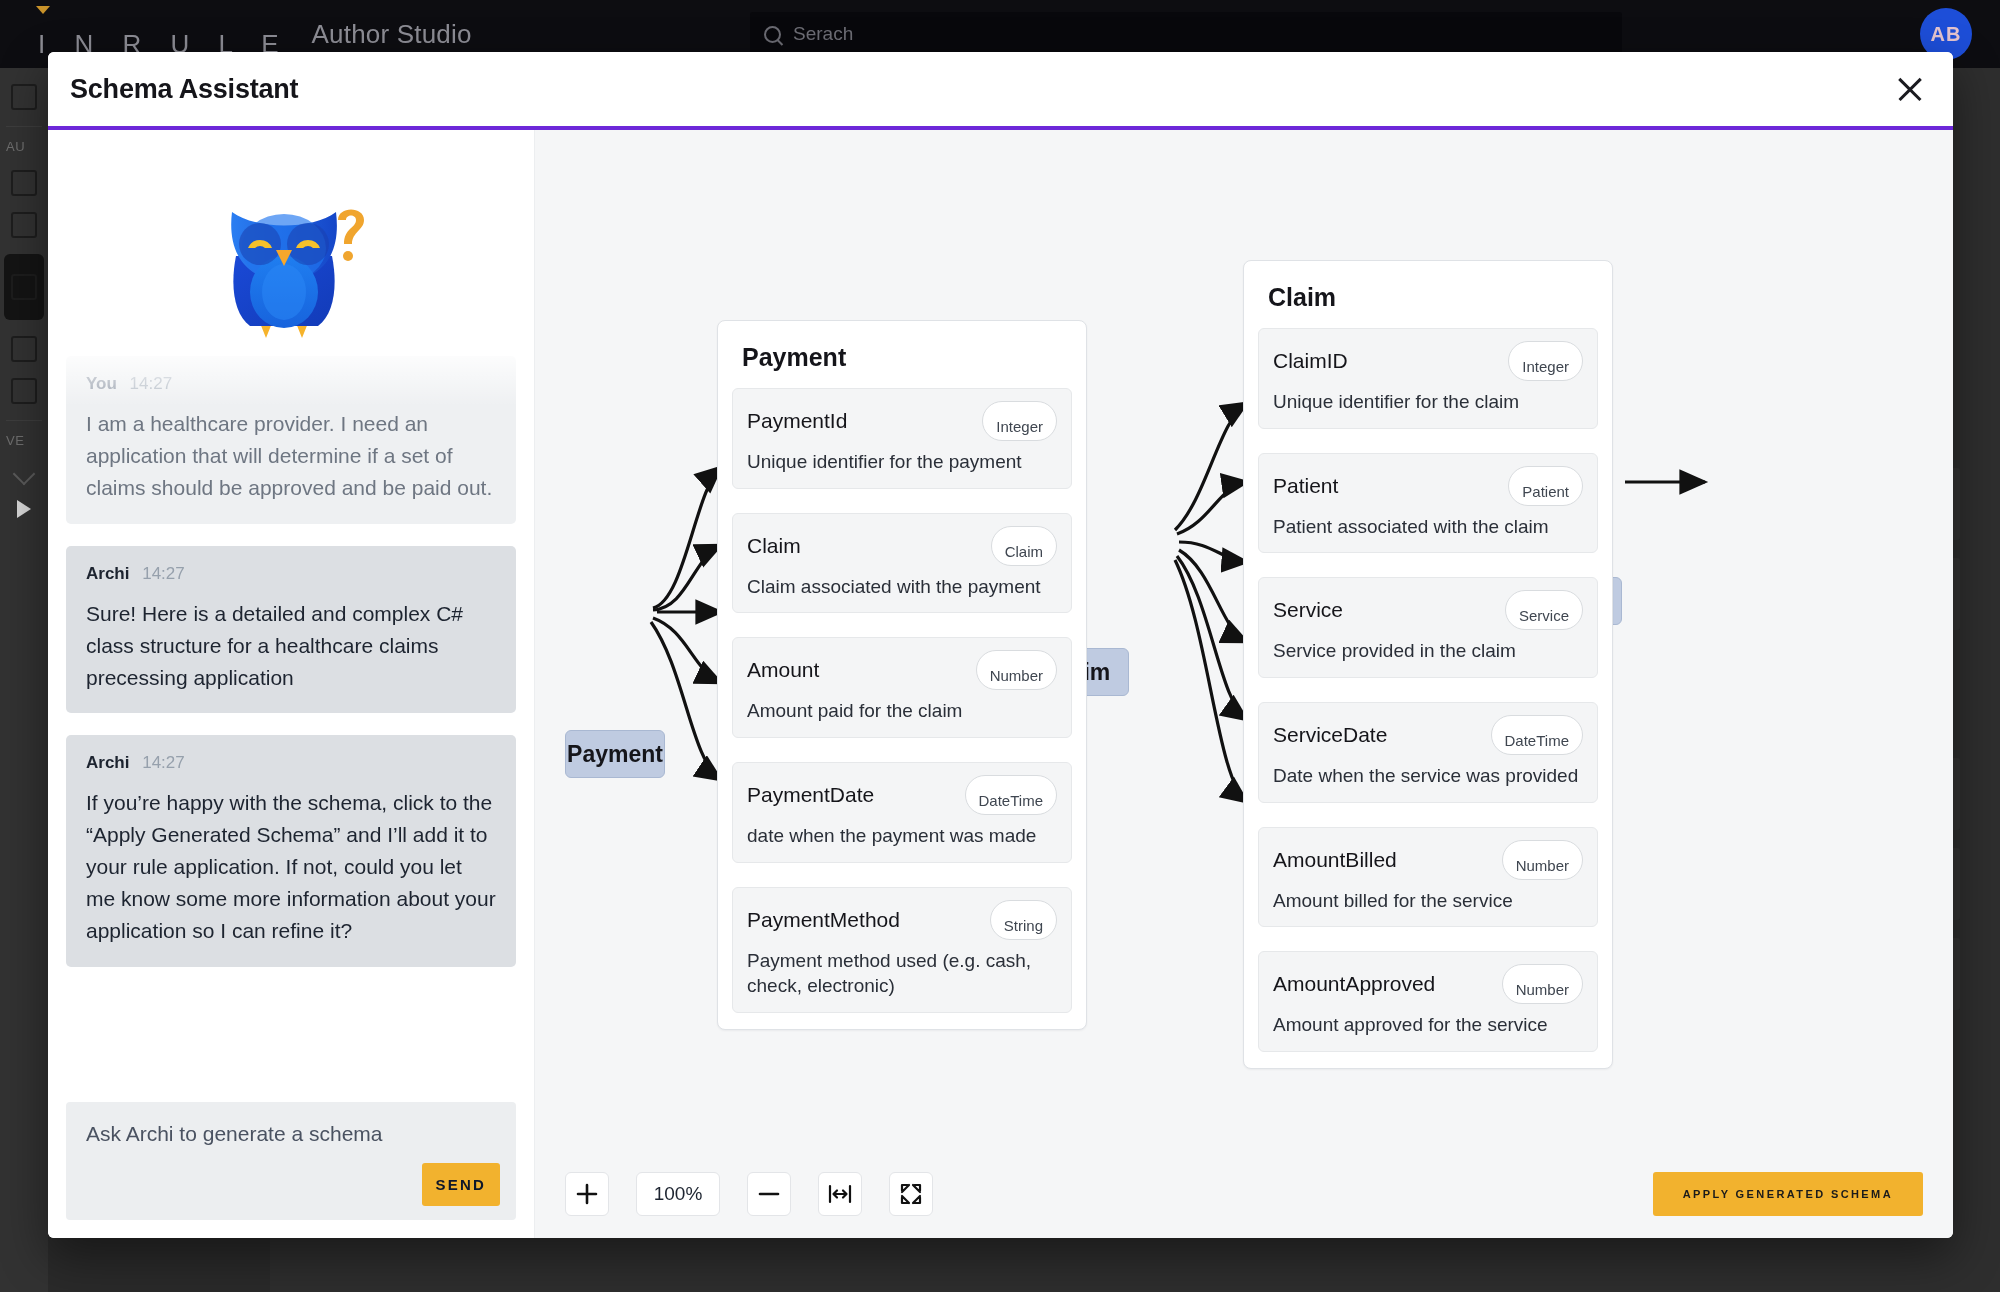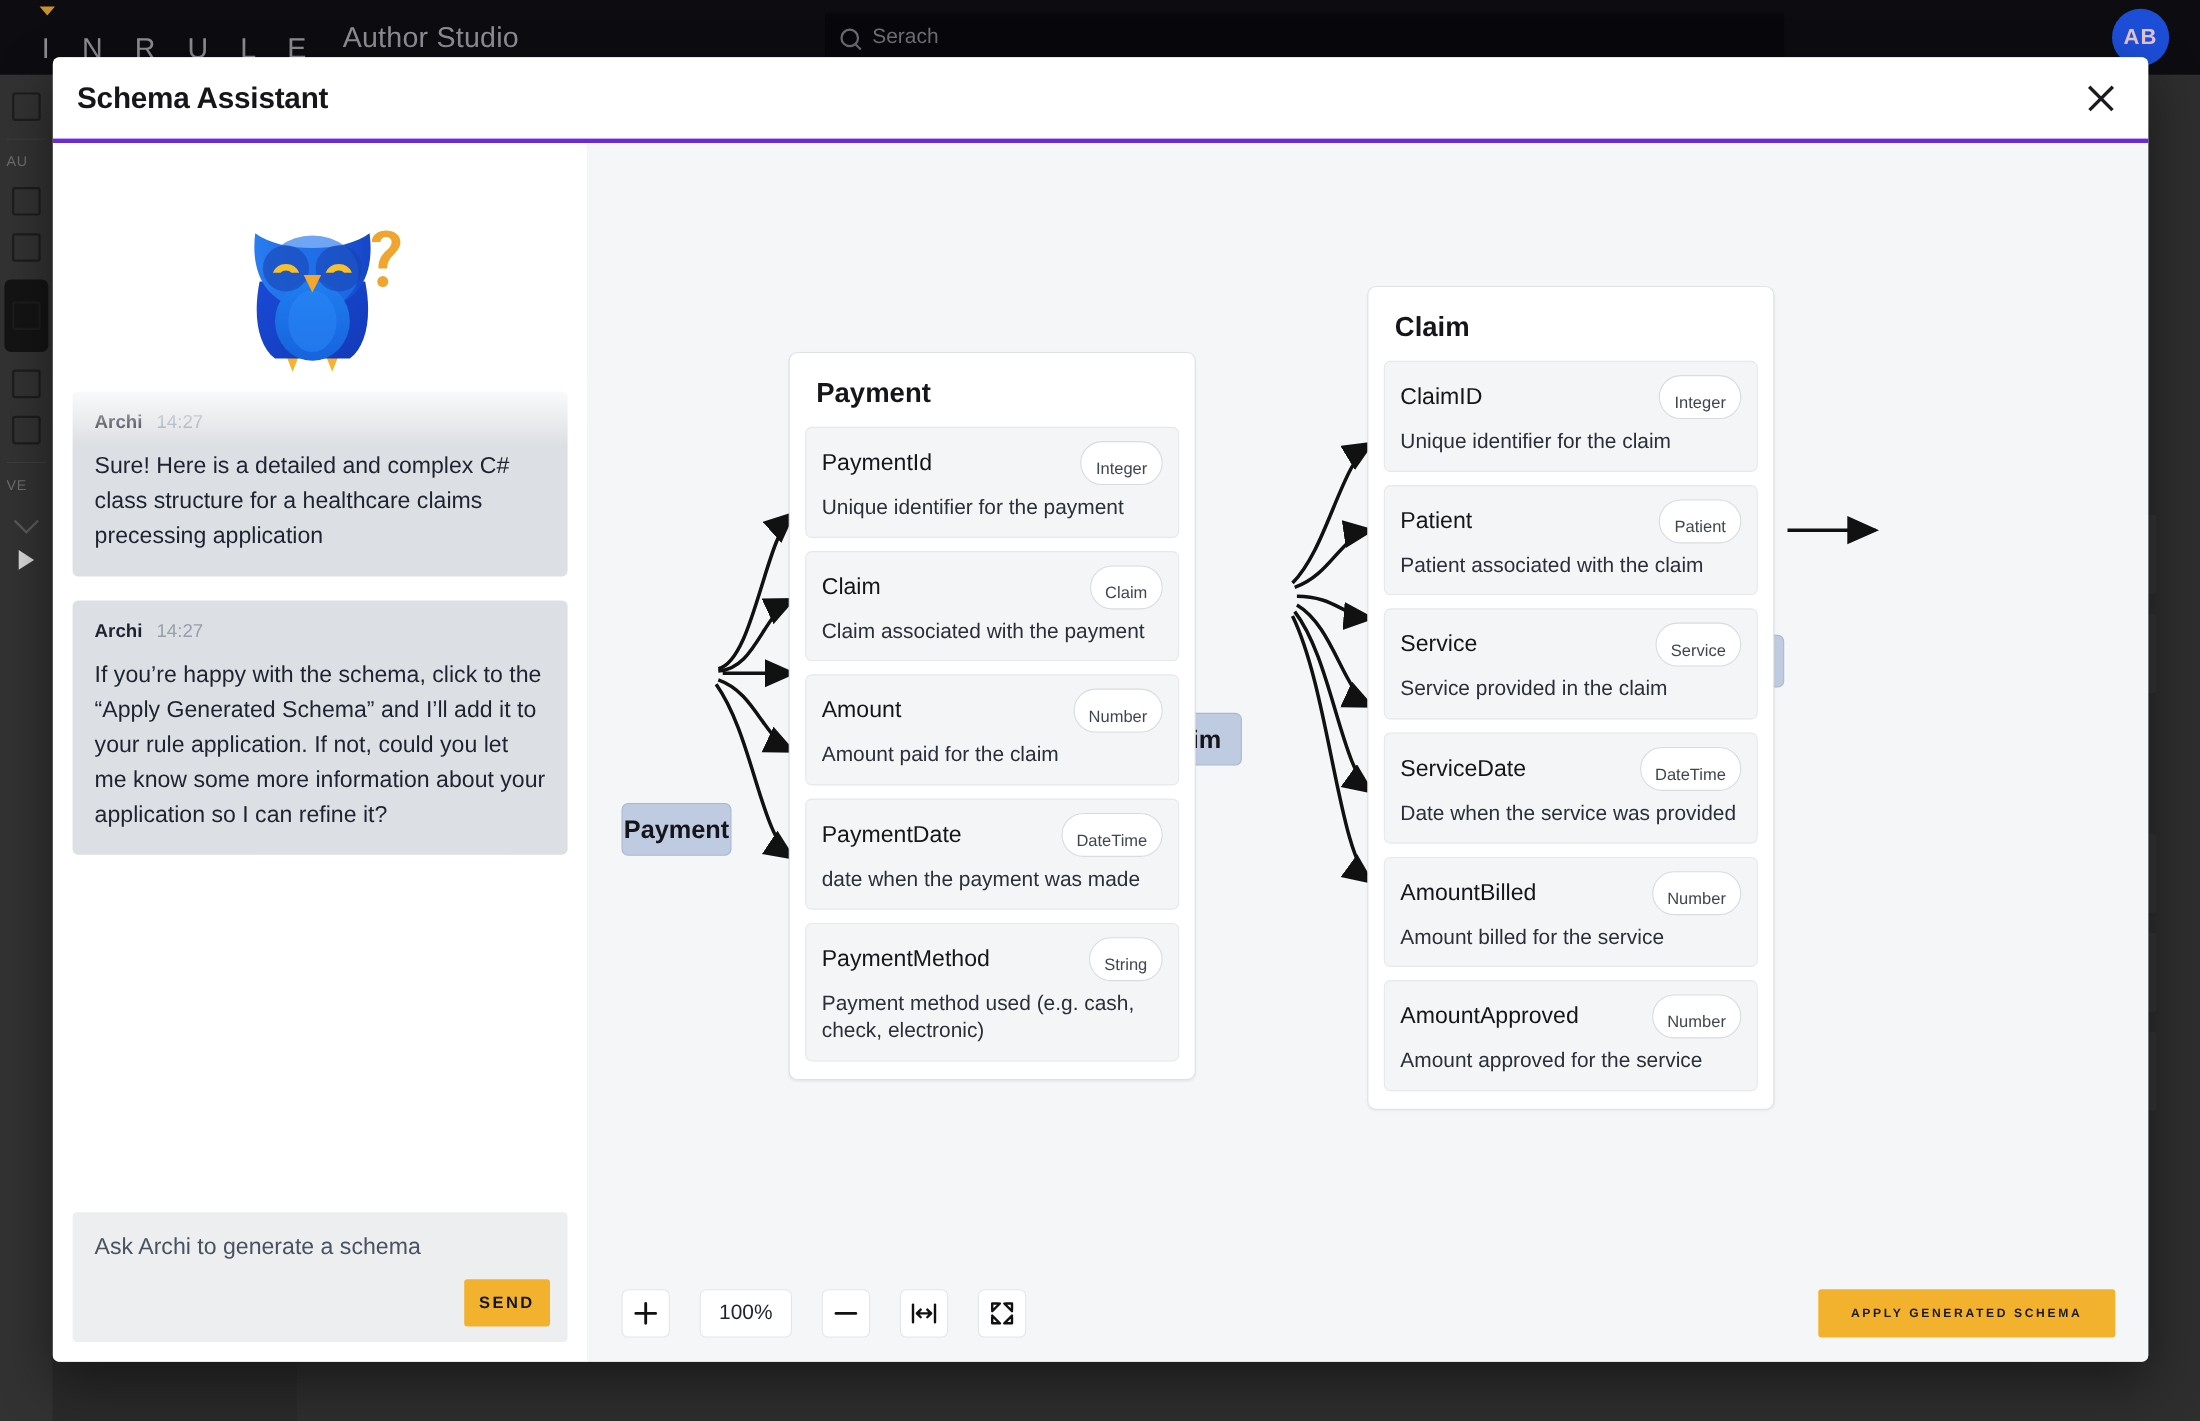--- a/index.html
+++ b/index.html
@@ -135,21 +135,21 @@
     flex:1; background:#f5f6f7; position:relative; overflow:hidden;
   }
   .ent-card {
     position:absolute; background:#fff; border:1px solid #dfe2e6; border-radius:8px;
     padding: 18px 14px 16px 14px; width: 370px;
     box-shadow: 0 1px 2px rgba(16,24,40,0.05);
   }
   .ent-title { font-size:25px; font-weight:700; color:#15151a; margin: 4px 0 16px 10px; }
   .field {
     background:#f4f5f6; border:1px solid #e6e8ea; border-radius:6px;
-    padding: 12px 14px 13px 14px; margin-bottom: 12px;
+    padding: 12px 14px 13px 14px; margin-bottom: 24px;
   }
   .field:last-child { margin-bottom:0; }
   .field-row { display:flex; align-items:center; justify-content:space-between; gap:10px; }
   .field-name { font-size:21px; color:#15151a; font-weight:400; }
   .type-chip {
     border:1px solid #d9dcdf; background:#fff; border-radius:999px;
     font-size:15px; color:#3f4650; padding: 16px 13px 5px 13px; white-space:nowrap;
   }
   .field-desc { font-size:19px; color:#2a2f38; margin-top:8px; line-height:1.35; }
 
@@ -275,20 +275,27 @@
           <path d="M60 64 L76 64 L68 80 Z" fill="#f6a72b"></path>
 
           <path d="M122 34 C122 20 148 20 148 34 C148 44 136 46 136 58 L128 58 C128 42 140 42 140 34 C140 28 130 28 130 34 Z" fill="#f0a52e"></path>
           <circle cx="132" cy="70" r="5" fill="#f0a52e"></circle>
         </svg>
       </div>
 
       <div class="chat-scroll">
         <div class="fade-top"></div>
 
+        <div class="msg user">
+          <div class="msg-hdr">
+            <span class="who">You</span>
+            <span class="time">14:27</span>
+          </div>
+          <div class="msg-text">I am a healthcare provider. I need an application that will determine if a set of claims should be approved and be paid out.</div>
+        </div>
 
         <div class="msg bot">
           <div class="msg-hdr">
             <span class="who">Archi</span>
             <span class="time">14:27</span>
           </div>
           <div class="msg-text">Sure! Here is a detailed and complex C# class structure for a healthcare claims precessing application</div>
         </div>
 
         <div class="msg bot">

